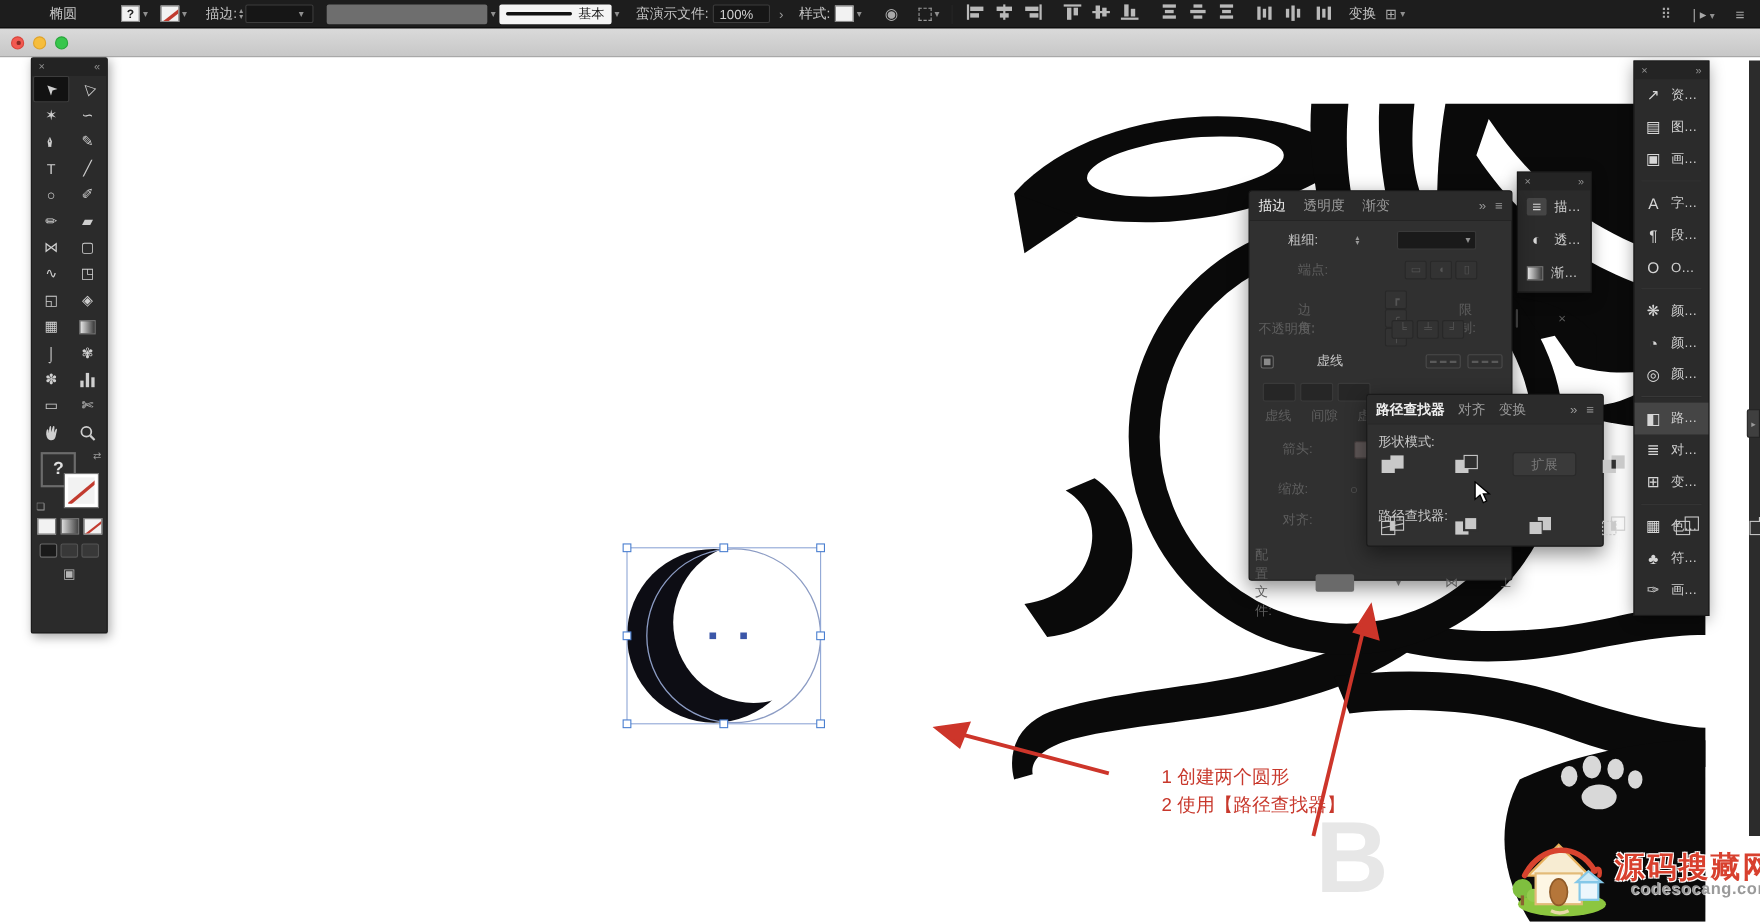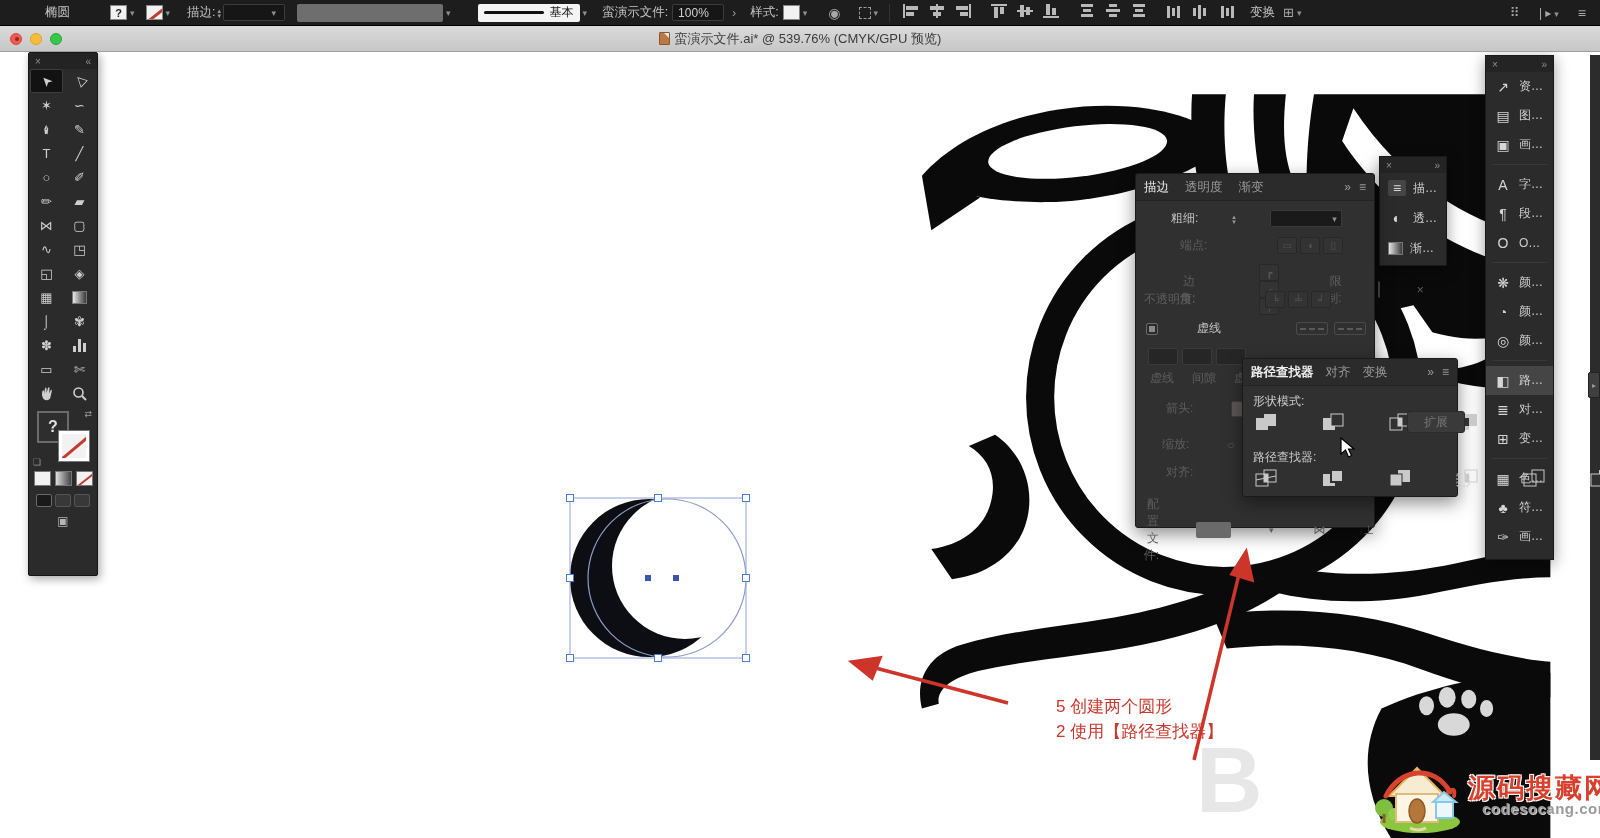--- a/index.html
+++ b/index.html
@@ -58,21 +58,21 @@
   #crescent { position:absolute; left:560px; top:490px; z-index:3; }
 
   
   #arrows-svg { position:absolute; left:0; top:0; z-index:6; pointer-events:none; }
   #annotation-text { position:absolute; left:1056px; top:694px; z-index:6;
     color:#c8382c; font-size:17px; line-height:25px; white-space:nowrap; }
 
   
   .panel { position:absolute; background:#303030; border:1px solid #1a1a1a;
     border-radius:3px; box-shadow:0 6px 18px rgba(0,0,0,.45); color:#c9c9c9;
-    font-size:12px;text-align:right; }
+    font-size:12px; }
   .ptabs { display:flex; align-items:center; height:27px; padding:0 8px; gap:16px;
     border-bottom:1px solid #242424; background:#2b2b2b; border-radius:3px 3px 0 0; }
   .ptab { color:#9a9a9a; font-size:12.5px; }
   .ptab.active { color:#f0f0f0; }
   .ptab-ctrl { margin-left:auto; color:#9a9a9a; display:flex; gap:8px; font-size:12px; }
   .prow { position:absolute; left:0; width:100%; display:flex; align-items:center;gap:32px; }
   .plabel { color:#c6c6c6; }
   .plabel.dim, .dim { color:#5e5e5e; }
   .sbtn { width:20px; height:17px; background:#363636; border:1px solid #282828;
     border-radius:2px; display:inline-flex; align-items:center; justify-content:center;
@@ -218,41 +218,41 @@
 
 <svg id="arrows-svg" width="1600" height="838">
   <g stroke="#cd352a" stroke-width="3.5" fill="#cd352a">
     <line x1="1008" y1="703" x2="868" y2="666"></line>
     <polygon points="852,662 880,658 872,678"></polygon>
     <line x1="1194" y1="760" x2="1241" y2="566"></line>
     <polygon points="1246,552 1252,580 1232,574"></polygon>
   </g>
 </svg>
 <div id="annotation-text">
-  <div>5 创建两个圆形</div>
+  <div>1 创建两个圆形</div>
   <div>2 使用【路径查找器】</div>
 </div>
 
 <div id="control-bar">
   <span class="cb-label" style="margin-left:45px">椭圆</span>
   <span class="swatch" style="margin-left:40px">?</span>
   <span class="cb-caret">▾</span>
   <span class="swatch none" style="margin-left:8px"></span>
   <span class="cb-caret">▾</span>
   <span class="cb-label" style="margin-left:14px">描边:</span>
   <span class="stepper">
       <span>▴</span>
       <span>▾</span>
     </span>
   <span class="cb-field" style="width:62px">
     <span style="margin-left:auto" class="cb-caret">▾</span>
     </span>
   <span style="width:146px;height:18px;background:#6e6e6e;border-radius:2px;margin-left:12px"></span>
   <span class="cb-caret">▾</span>
-  <span class="brush-preview" style="margin-left:24px">
+  <span class="brush-preview" style="margin-left:0">
     <span class="brush-line"></span>
     <span>基本</span>
     </span>
   <span class="cb-caret">▾</span>
   <span class="cb-label" style="margin-left:12px">蛮演示文件:</span>
   <span class="cb-field" style="width:52px;margin-left:4px">100%</span>
   <span style="color:#9a9a9a;margin-left:8px">›</span>
   <span class="cb-label" style="margin-left:14px">样式:</span>
   <span class="swatch" style="margin-left:4px"></span>
   <span class="cb-caret">▾</span>
@@ -316,23 +316,20 @@
     <span style="color:#a8a8a8;font-size:13px">⠿</span>
     <span style="color:#a8a8a8;font-size:12px">❘▸<span class="cb-caret">▾</span></span>
     <span style="color:#a8a8a8;font-size:14px">≡</span>
   </span>
 </div>
 
 <div id="title-bar">
   <span class="traffic t-red"></span>
   <span class="traffic t-yellow"></span>
   <span class="traffic t-green"></span>
-  <span id="title-text">
-    <span id="doc-icon"></span><span>蛮演示文件.ai* @ 539.76% (CMYK/GPU 预览)</span>
-  </span>
 </div>
 
 <div id="left-toolbar">
   <div id="tool-head">
     <span>×</span>
     <span>«</span>
   </div>
   <div id="tool-grid">
       <div class="tcell active">
         <span style="display: inline-block; transform: rotate(-135deg);">➤</span>
@@ -577,22 +574,22 @@
           <rect x="1" y="5" width="12" height="12" fill="none" stroke="#c9c9c9"></rect>
           <rect x="9" y="1" width="12" height="12" fill="none" stroke="#c9c9c9"></rect>
           <rect x="9" y="5" width="4" height="8" fill="#c9c9c9"></rect>
         </svg></span>
       <span class="pfi"><svg width="22" height="18">
           <rect x="1" y="5" width="12" height="12" fill="#c9c9c9"></rect>
           <rect x="9" y="1" width="12" height="12" fill="#c9c9c9"></rect>
           <rect x="9" y="5" width="4" height="8" fill="#303030"></rect>
         </svg></span>
     </div>
-  <div id="expand-btn" style="left:164px;top:52px;width:58px;height:22px">扩展</div>
-  <div class="prow" style="top:90px;padding-left:10px">
+  <div id="expand-btn" style="left:132px;top:52px;width:58px;height:22px">扩展</div>
+  <div class="prow" style="top:102px;padding-left:10px">
     <span class="pf-label">路径查找器:</span>
   </div>
   <div class="prow" style="top:110px;padding-left:12px" id="pathfinder-icons">
       <span class="pfi"><svg width="22" height="18">
           <rect x="1" y="5" width="12" height="12" fill="none" stroke="#c9c9c9"></rect>
           <rect x="9" y="1" width="12" height="12" fill="none" stroke="#c9c9c9"></rect>
           <rect x="9" y="5" width="4" height="8" fill="#c9c9c9"></rect>
           <line x1="1" y1="11" x2="21" y2="7" stroke="#c9c9c9"></line>
         </svg></span>
       <span class="pfi"><svg width="22" height="18">

